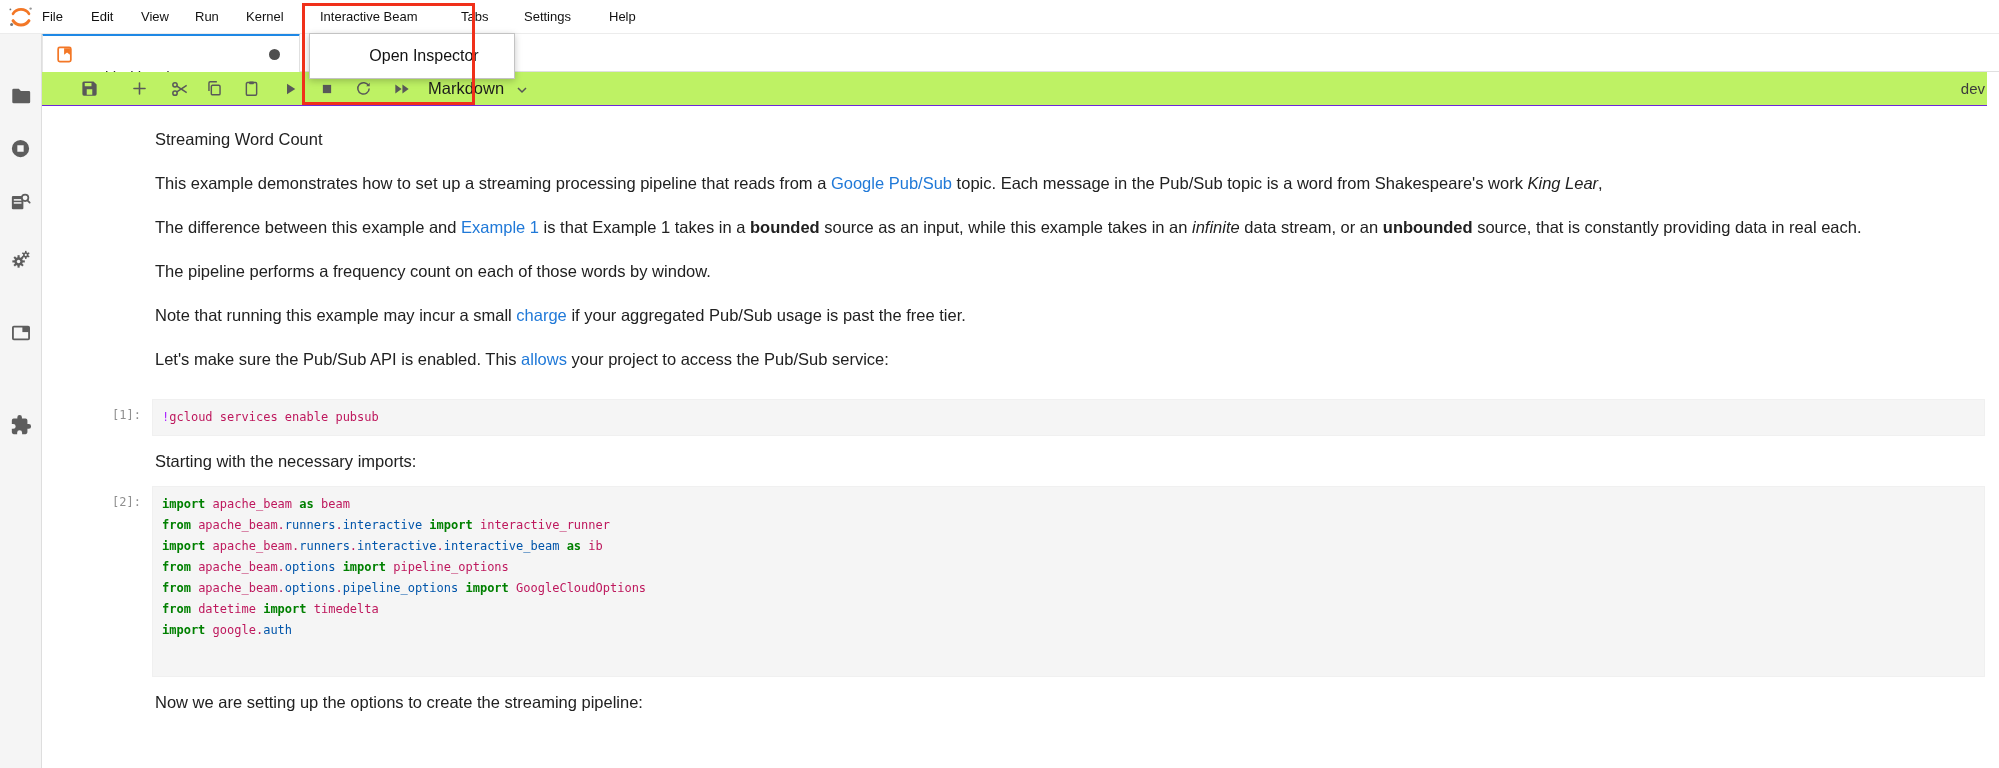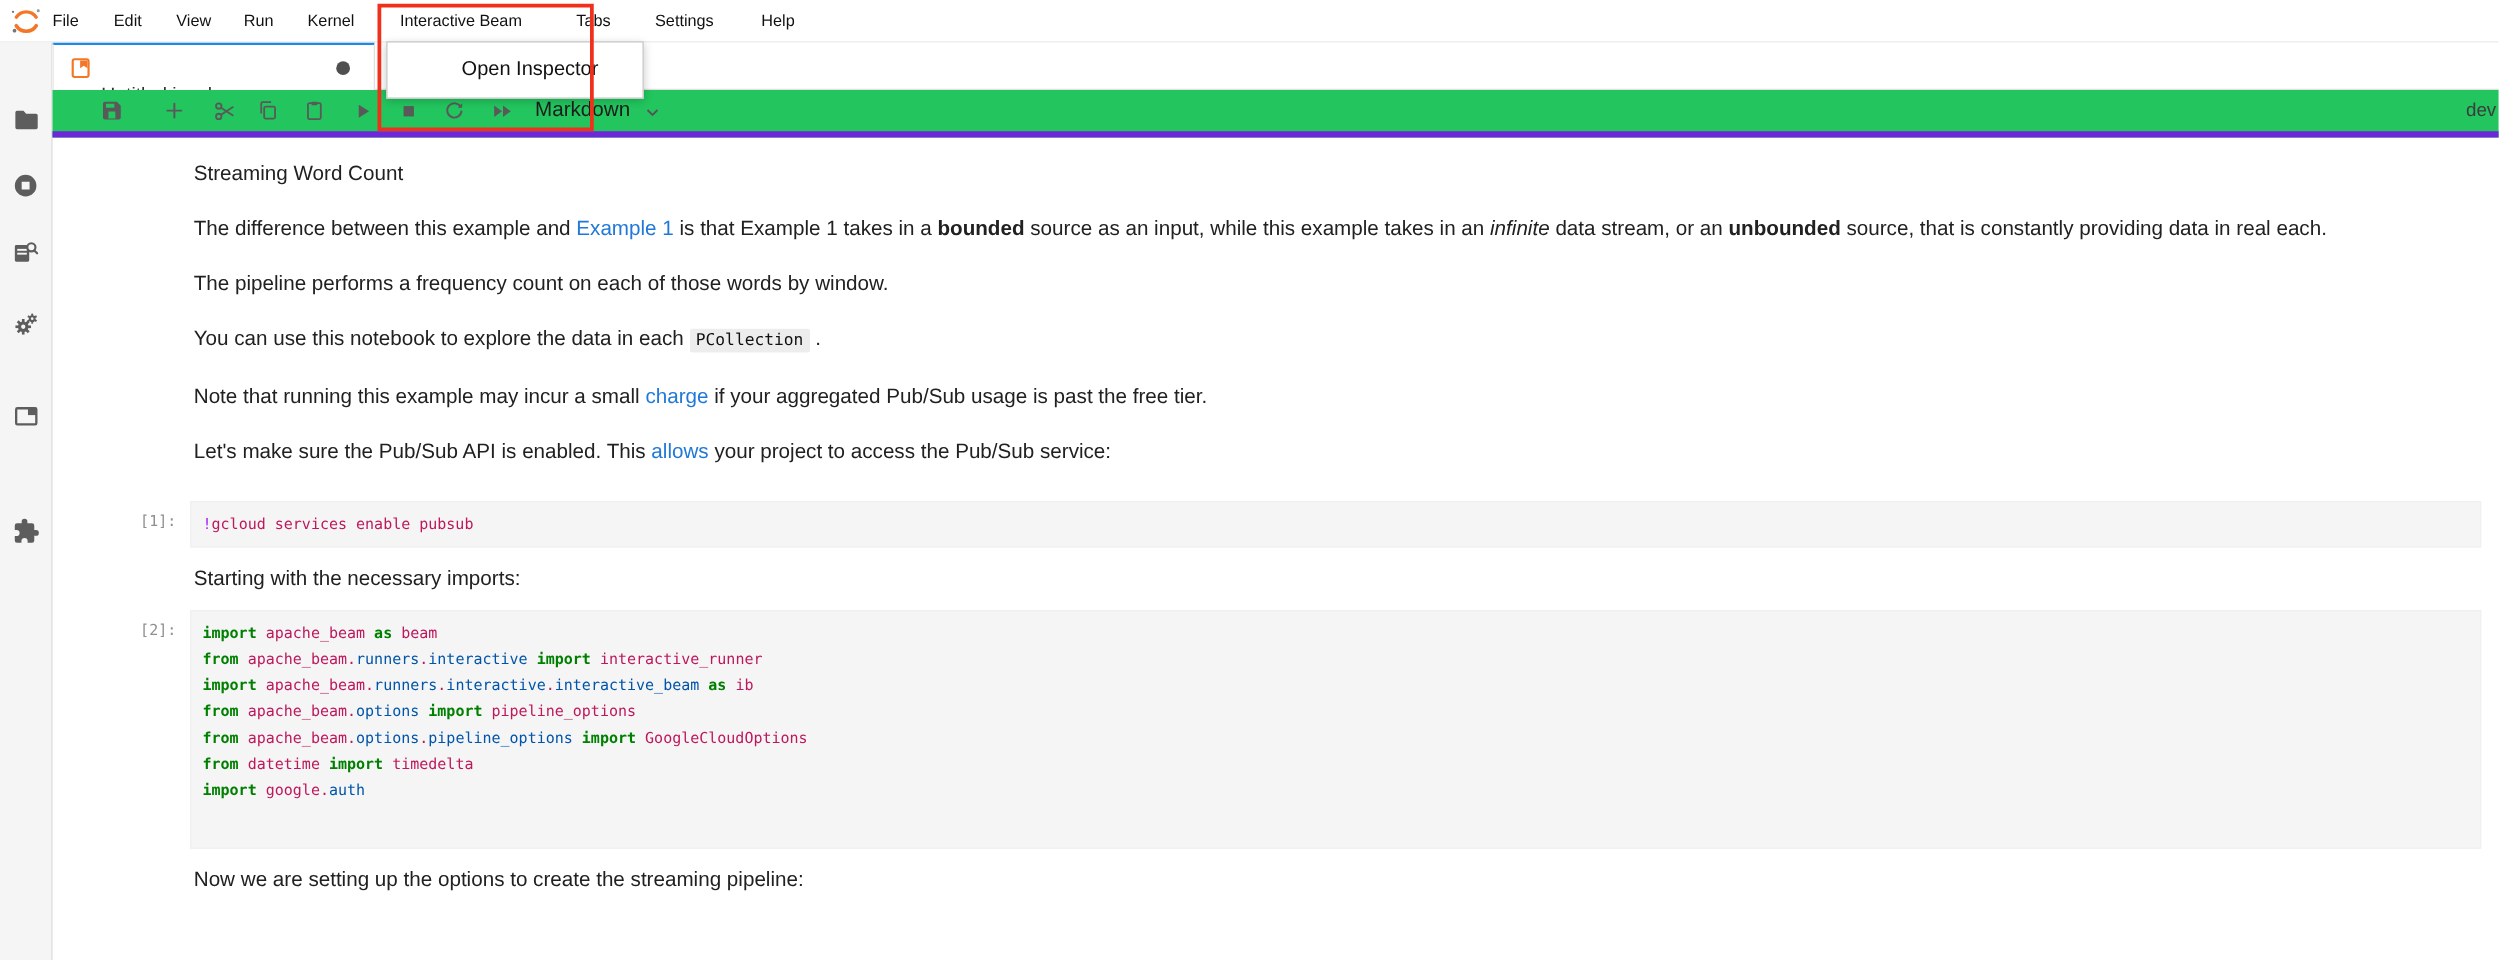--- a/index.html
+++ b/index.html
@@ -25,21 +25,21 @@
   .sidebar{position:absolute;left:0;top:33px;bottom:0;width:41px;background:#f5f5f5;border-right:1px solid #dedede;z-index:10;}
   .side-btn{position:absolute;left:0;width:41px;height:44px;display:flex;align-items:center;justify-content:center;}
   .sb-0{top:41px}.sb-1{top:93px}.sb-2{top:146px}.sb-3{top:204px}.sb-4{top:278px}.sb-5{top:370px}
   
   .tab-bar{position:absolute;left:42px;top:33px;right:0;height:39px;background:#fff;box-shadow:inset 0 -1px 0 #e0e0e0;z-index:15;}
   .tab{position:absolute;left:0;top:0;width:258px;height:39px;background:#fff;border-left:1px solid #e6e6e6;border-right:1px solid #e0e0e0;border-top:3px solid #1e88e5;box-sizing:border-box;}
   .tab-icon{position:absolute;left:12px;top:9px;width:19px;height:19px;}
   .tab-label{position:absolute;left:38px;top:0;height:36px;line-height:36px;font-size:15.5px;color:#333;margin-top:23px;}
   .dirty-dot{position:absolute;left:226px;top:13px;width:11px;height:11px;border-radius:50%;background:#4f4f4f;}
   
-  .toolbar{position:absolute;left:42px;top:72px;right:0;height:33px;background:#22c55e;border-bottom:5px solid #6d28d9;z-index:15;}
+  .toolbar{position:absolute;left:42px;top:72px;right:12px;height:33px;background:#bef264;border-bottom:1px solid #6d28d9;z-index:15;}
   .tb-btn{position:absolute;top:3px;width:27px;height:27px;display:flex;align-items:center;justify-content:center;}
   .tb-0{left:34px}.tb-1{left:84px}.tb-2{left:124px}.tb-3{left:159px}.tb-4{left:196px}
   .tb-5{left:234px}.tb-6{left:271px}.tb-7{left:308px}.tb-8{left:346px}
   .cell-type-select{position:absolute;left:386px;top:0;height:33px;display:flex;align-items:center;}
   .cell-type-label{font-size:16.5px;color:#1c1c1c;}
   .cell-type-chevron{margin-left:10px;margin-top:2px;}
   .dev-label{position:absolute;right:2px;top:0;height:33px;line-height:33px;font-size:15px;color:#3c3c3c;overflow:hidden;}
   
   .notebook{position:absolute;left:42px;top:106px;right:0;bottom:0;background:#fff;padding-top:21px;overflow:hidden;z-index:5;}
   .cell{display:flex;margin-bottom:13px;}
@@ -243,23 +243,23 @@
     </span>
   </div>
   <div class="dev-label">dev</div>
 </div>
 
 <div class="notebook" id="notebook">
     <div class="cell md-cell">
       <div class="prompt"></div>
       <div class="cell-input">
         <p><span>Streaming Word Count</span></p>
+        <p><span>This example demonstrates how to set up a streaming processing pipeline that reads from a </span><a class="md-link" href="#">Google Pub/Sub</a><span> topic. Each message in the Pub/Sub topic is a word from Shakespeare's work </span><em>King Lear</em><span>,</span></p>
         <p><span>The difference between this example and </span><a class="md-link" href="#">Example 1</a><span> is that Example 1 takes in a </span><strong>bounded</strong><span> source as an input, while this example takes in an </span><em>infinite</em><span> data stream, or an </span><strong>unbounded</strong><span> source, that is constantly providing data in real each.</span></p>
         <p><span>The pipeline performs a frequency count on each of those words by window.</span></p>
-        <p><span>You can use this notebook to explore the data in each </span><code class="inline-code">PCollection</code><span> .</span></p>
         <p><span>Note that running this example may incur a small </span><a class="md-link" href="#">charge</a><span> if your aggregated Pub/Sub usage is past the free tier.</span></p>
         <p><span>Let's make sure the Pub/Sub API is enabled. This </span><a class="md-link" href="#">allows</a><span> your project to access the Pub/Sub service:</span></p>
       </div>
     </div>
     <div class="cell code-cell">
       <div class="prompt">[1]:</div>
       <div class="cell-input">
         <div class="code-area"><div class="code-line"><span class="tok-op">!</span><span class="tok-pl">gcloud services enable pubsub</span></div></div>
       </div>
     </div>

